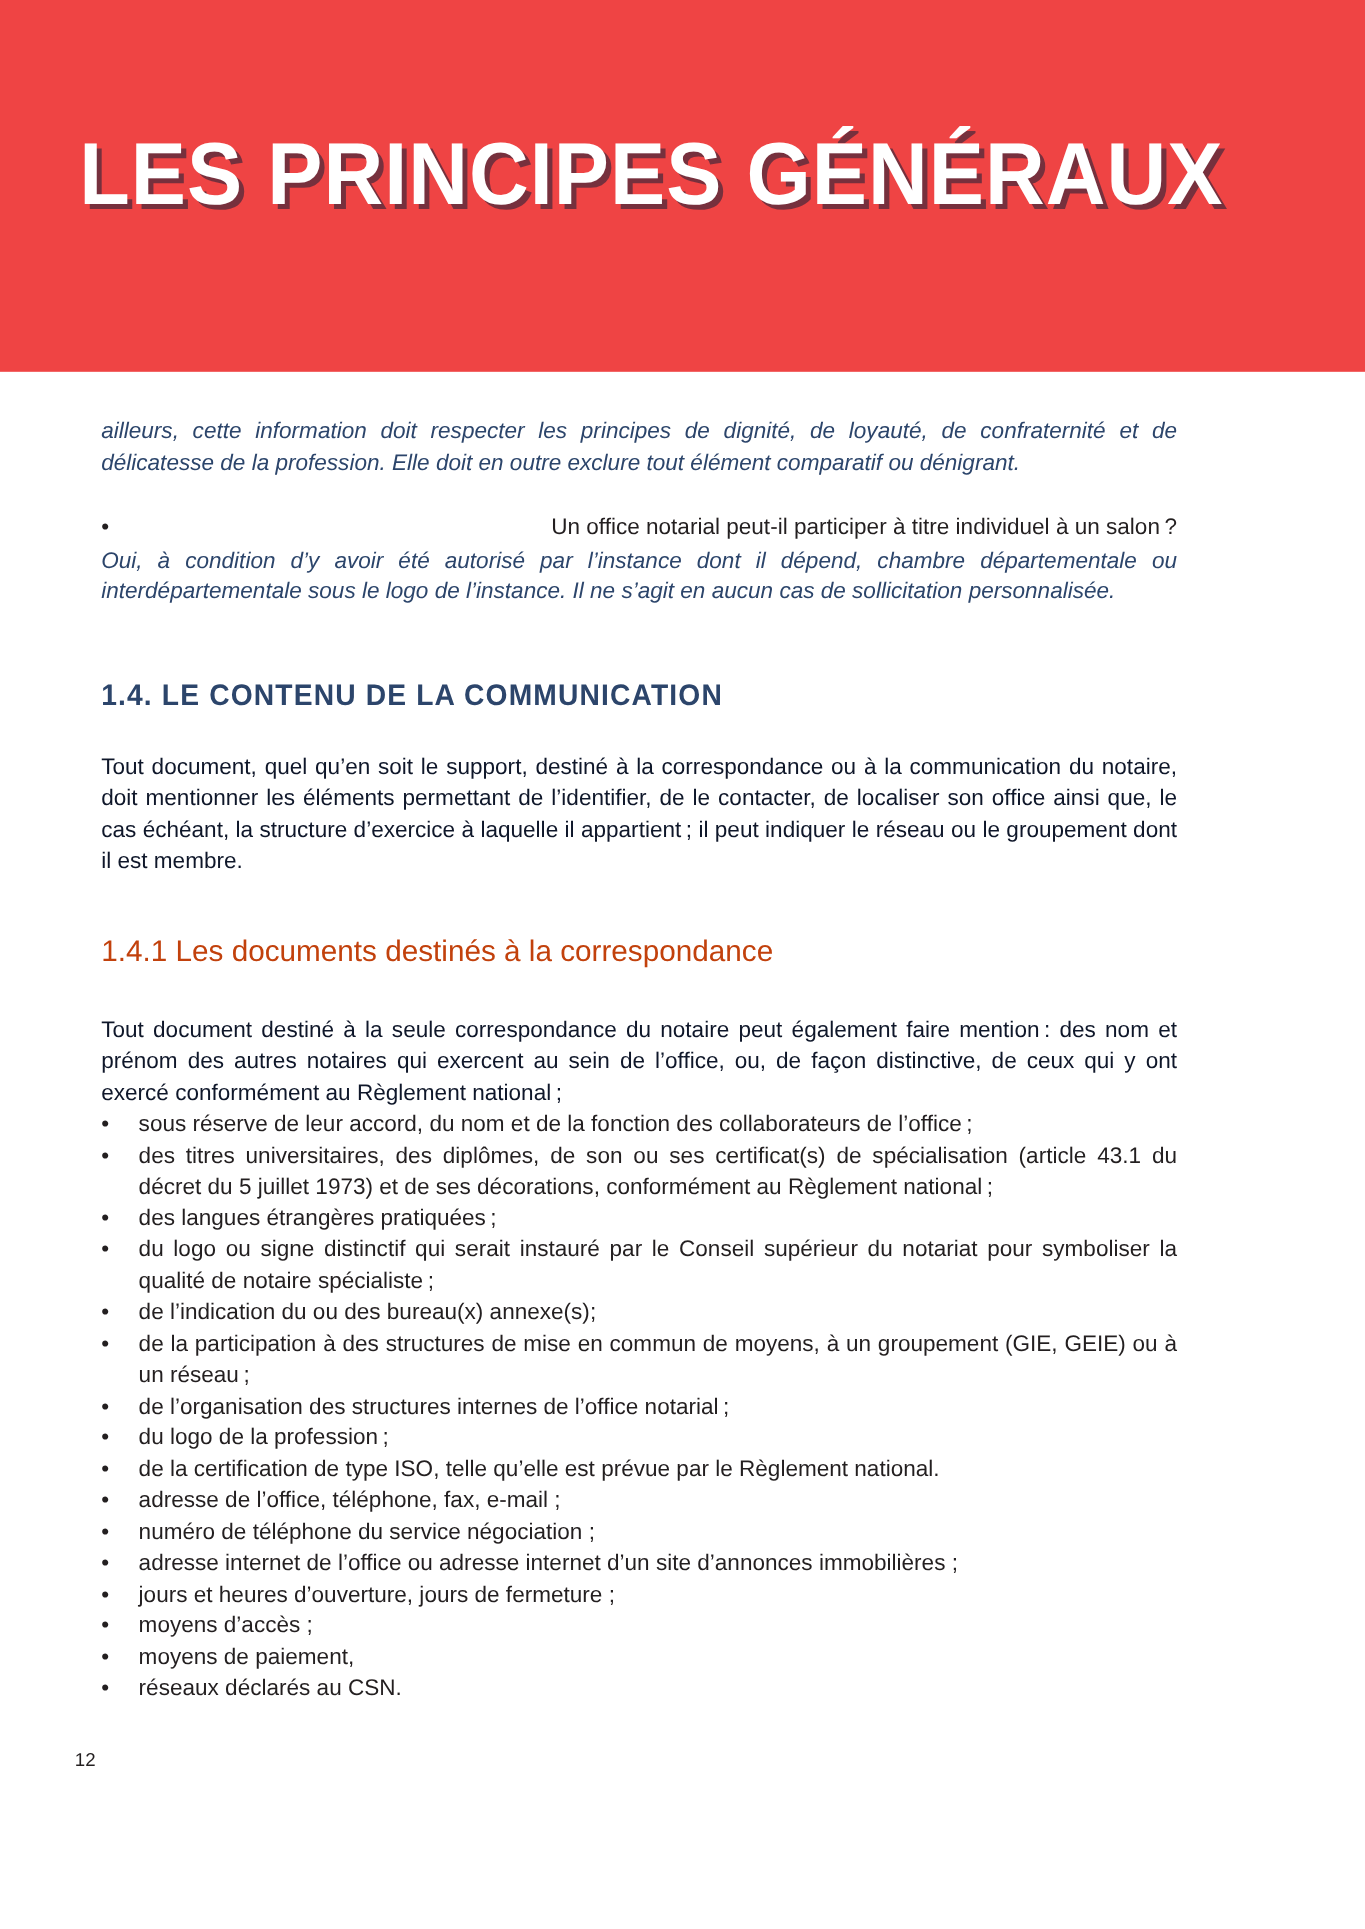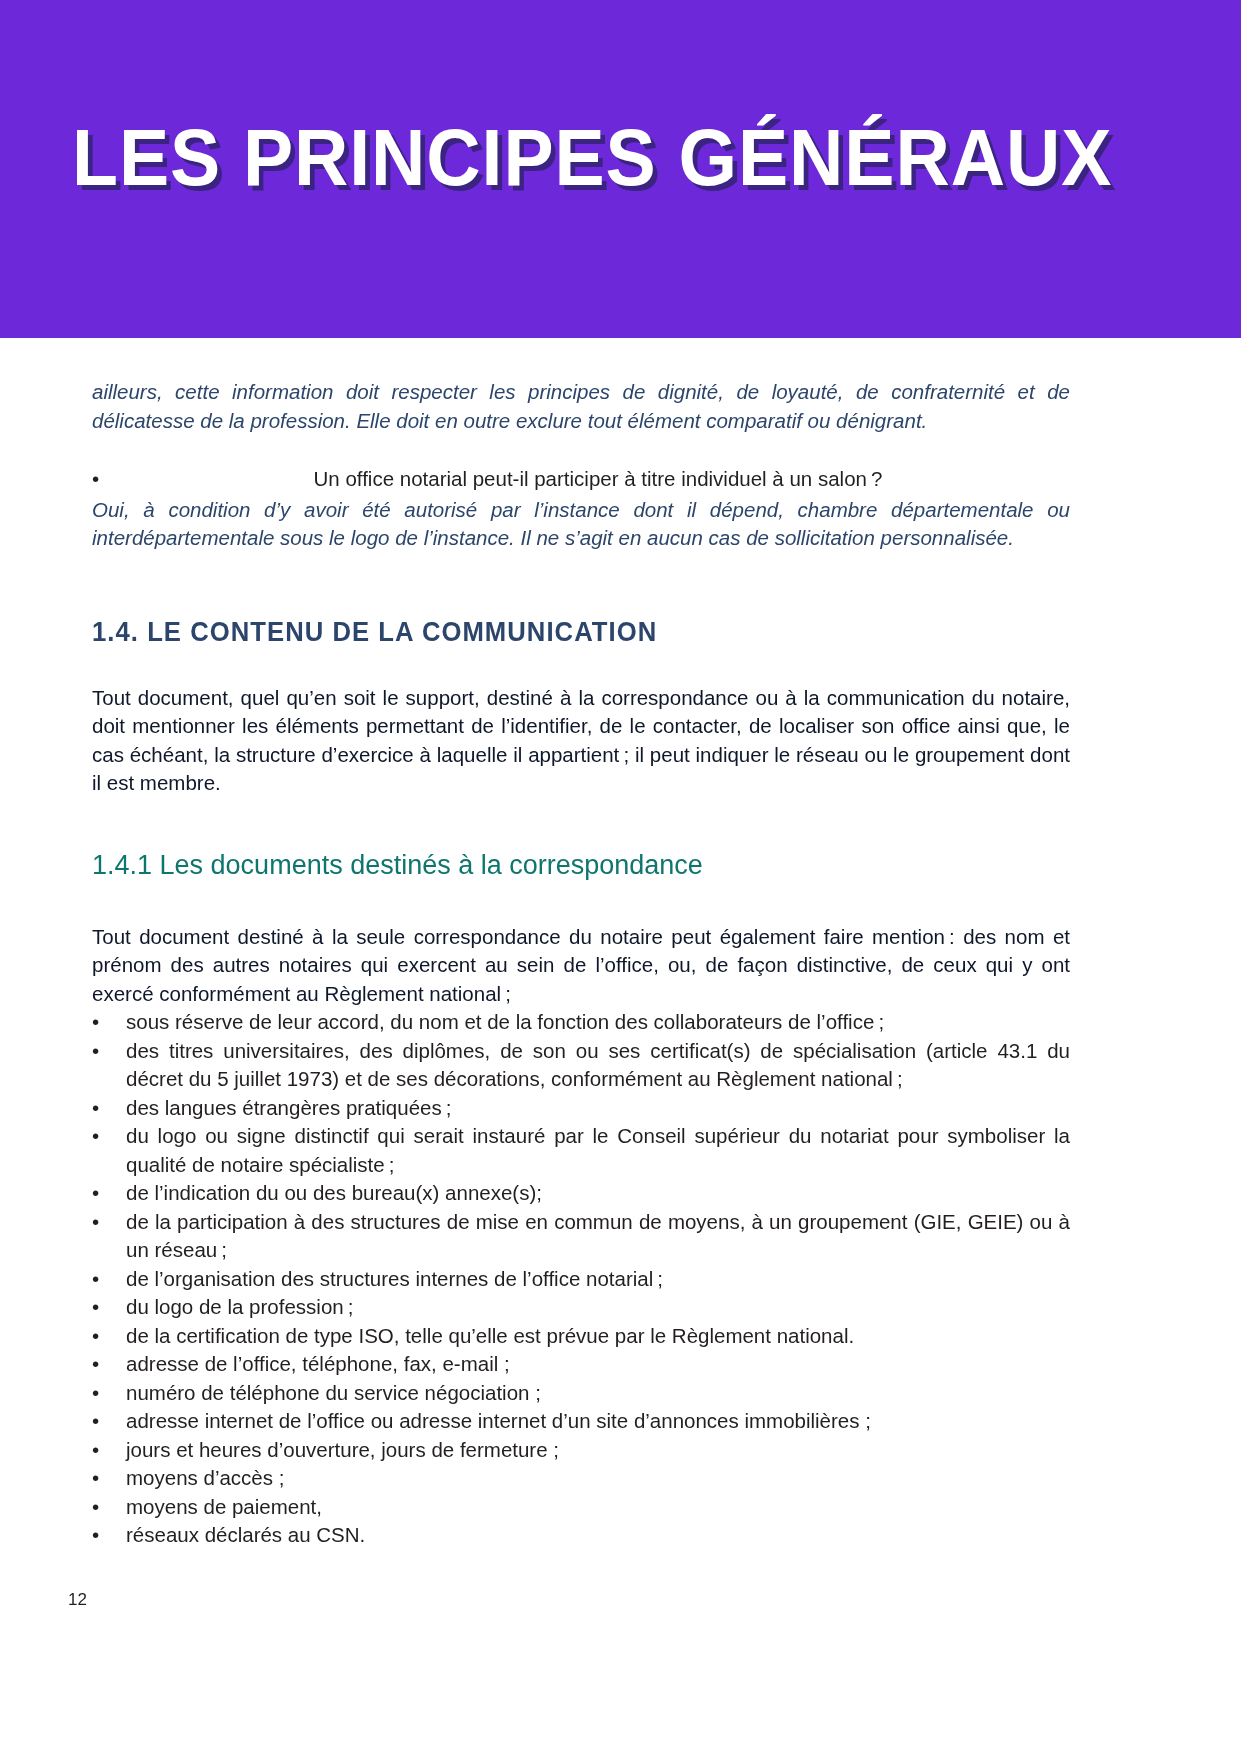--- a/index.html
+++ b/index.html
@@ -15,21 +15,21 @@
     position: relative;
   }
 
   
   .header-band {
     position: absolute;
     top: 0;
     left: 0;
     width: 1241px;
     height: 338px;
-    background: #6d28d9;
+    background: #ef4444;
     overflow: hidden;
   }
   .header-title {
     position: absolute;
     left: 72px;
     top: 118px;
     font-family: "Liberation Sans", sans-serif;
     font-weight: bold;
     font-size: 80px;
     line-height: 1;
@@ -122,21 +122,21 @@
     letter-spacing: 1.1px;
     font-family: "Liberation Sans", sans-serif;
     transform: scaleX(0.95);
     transform-origin: left center;
   }
 
   .sub-heading {
     margin-top: 52px;
     font-size: 27px;
     font-weight: normal;
-    color: #0f766e;
+    color: #c2410c;
     font-family: "Liberation Sans", sans-serif;
   }
 
   .body-para {
     margin-top: 36px;
   }
 
   .body-para-2 {
     margin-top: 42px;
   }
@@ -206,21 +206,21 @@
 </div>
 
 <div class="page-body">
   <div class="content">
 
     <p class="para-italic intro-italic">ailleurs, cette information doit respecter les principes de dignité, de loyauté, de confraternité et de délicatesse de la profession. Elle doit en outre exclure tout élément comparatif ou dénigrant.</p>
 
     <div class="qa-block">
       <div class="bullet-row">
         <span class="dot">•</span>
-        <span class="btext" style="text-align:center;">Un office notarial peut-il participer à titre individuel à un salon ?</span>
+        <span class="btext" style="text-align:right;">Un office notarial peut-il participer à titre individuel à un salon ?</span>
       </div>
       <p class="para-italic answer-italic">Oui, à condition d’y avoir été autorisé par l’instance dont il dépend, chambre départementale ou interdépartementale sous le logo de l’instance. Il ne s’agit en aucun cas de sollicitation personnalisée.</p>
     </div>
 
     <h2 class="section-heading">1.4. LE CONTENU DE LA COMMUNICATION</h2>
 
     <p class="para body-para">Tout document, quel qu’en soit le support, destiné à la correspondance ou à la communication du notaire, doit mentionner les éléments permettant de l’identifier, de le contacter, de localiser son office ainsi que, le cas échéant, la structure d’exercice à laquelle il appartient ; il peut indiquer le réseau ou le groupement dont il est membre.</p>
 
     <h3 class="sub-heading">1.4.1 Les documents destinés à la correspondance</h3>
 

